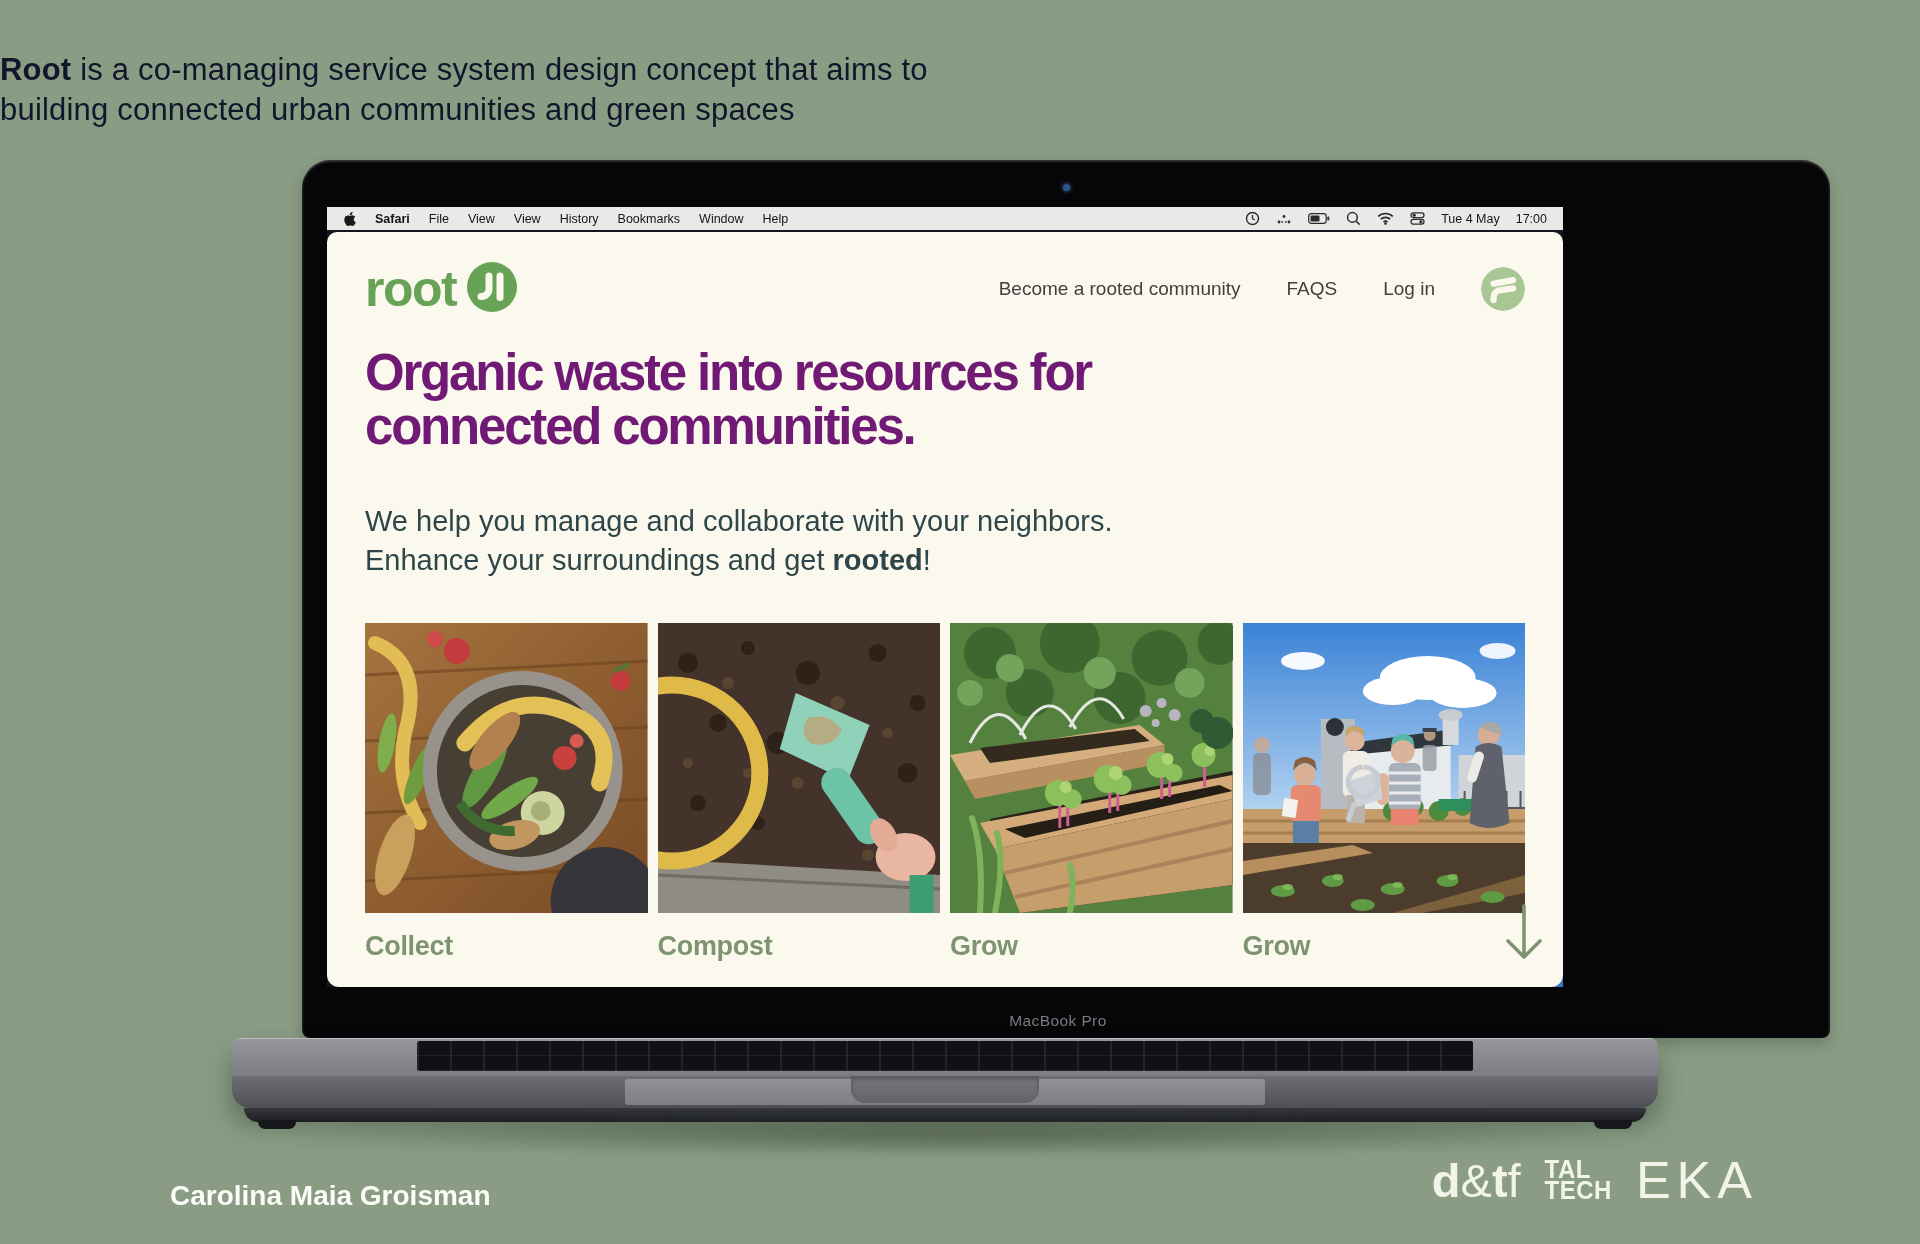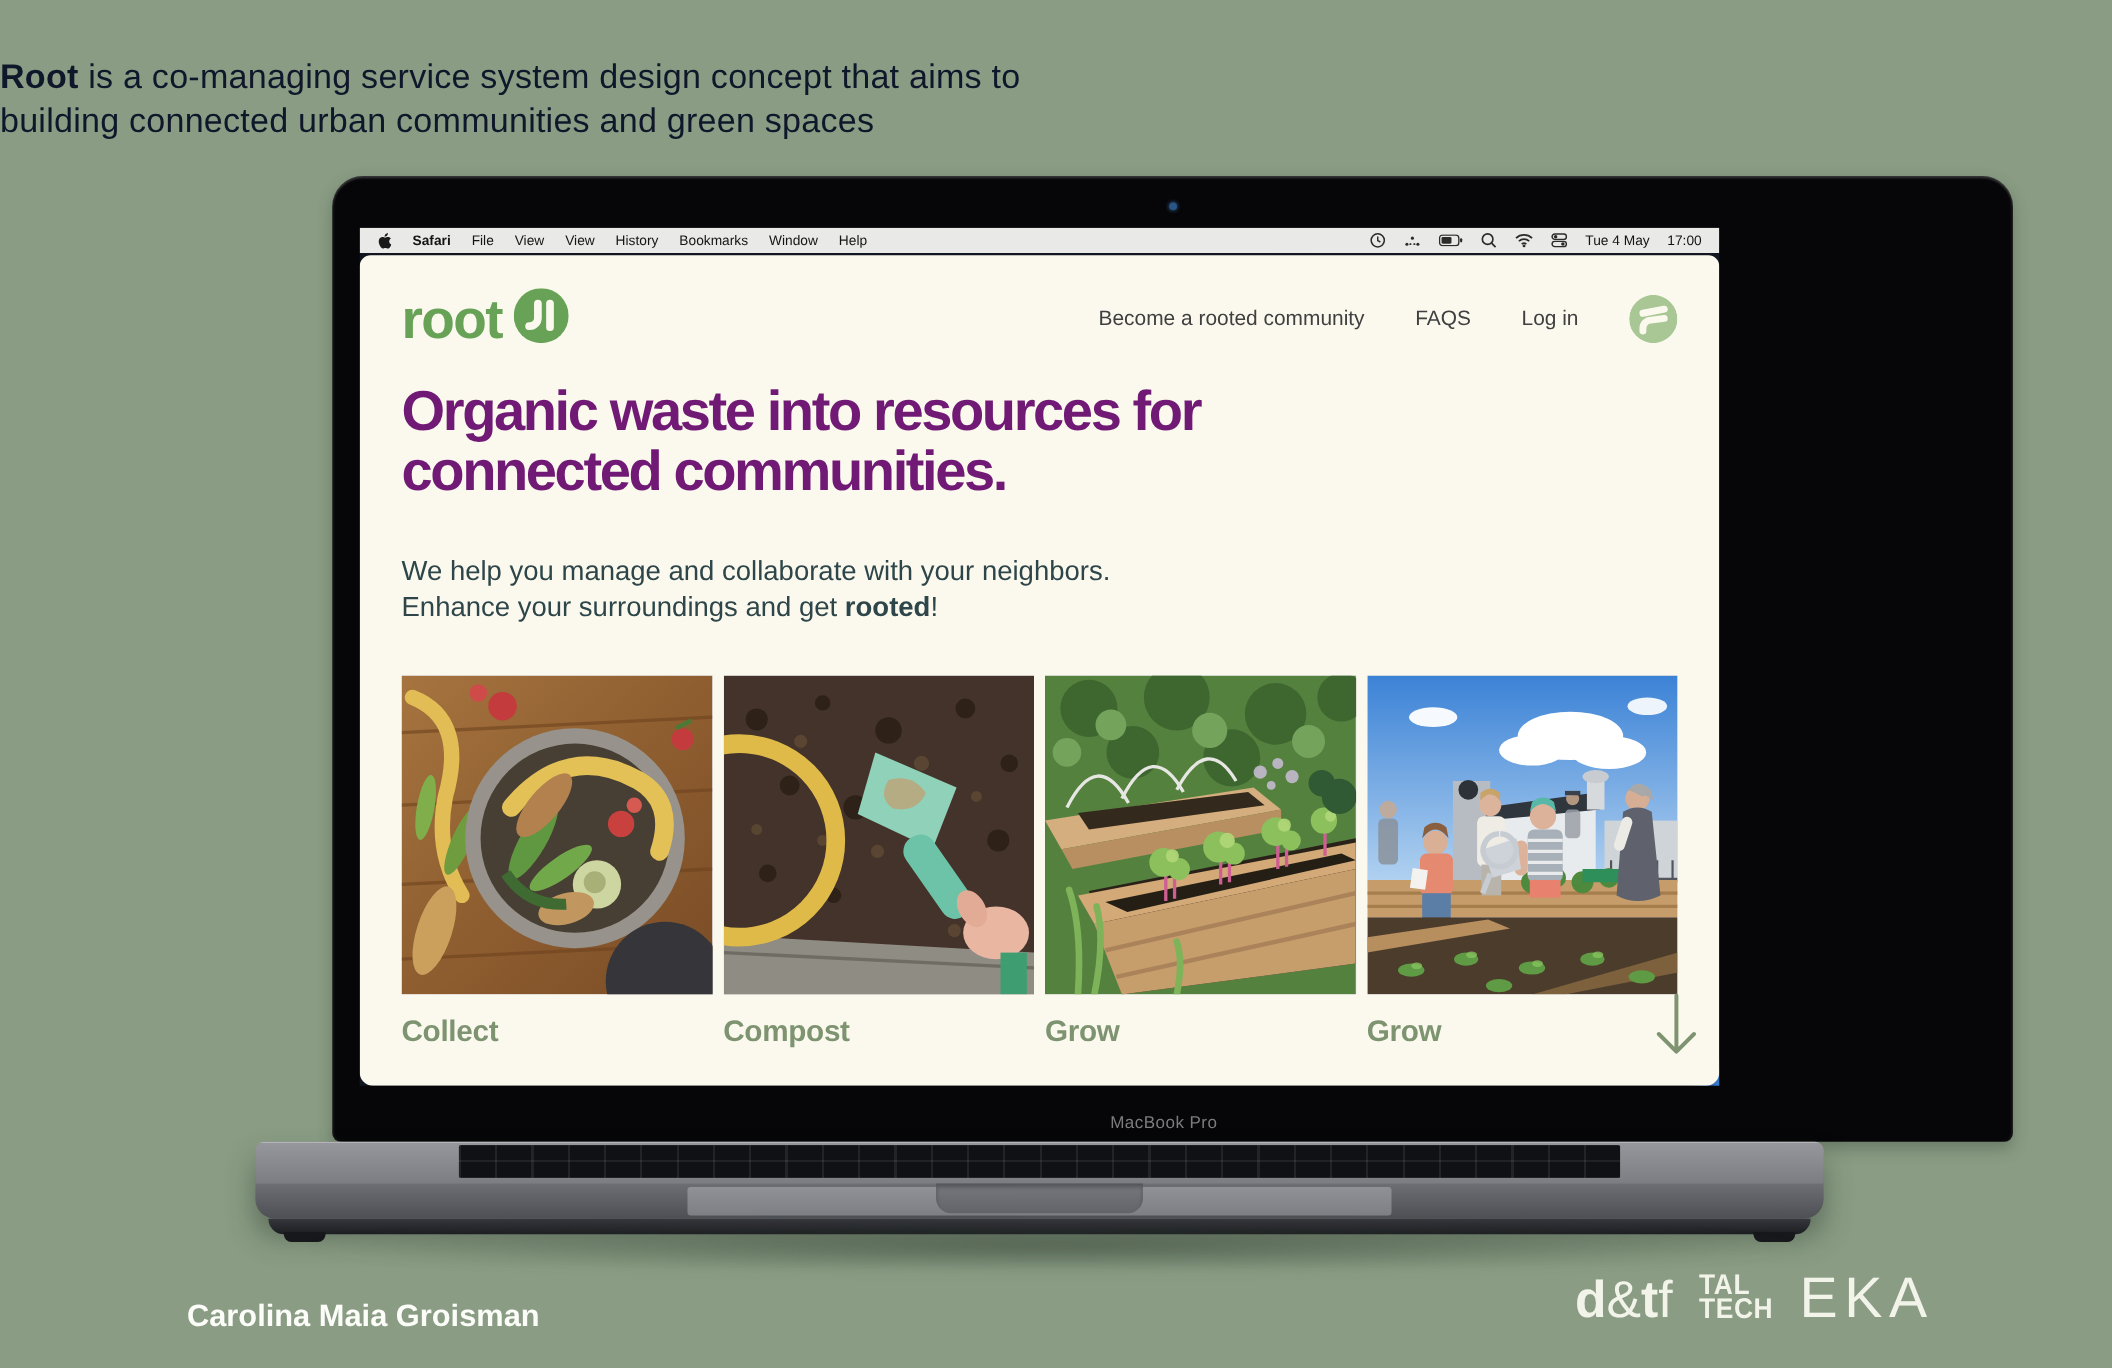--- a/index.html
+++ b/index.html
@@ -61,21 +61,21 @@
   .site-nav { margin-left:auto; display:flex; align-items:center; gap:46px; }
   .nav-link { font-size:19px; color:#404040; cursor:pointer;text-align:center; }
   .avatar { width:44px; height:44px; border-radius:50%; overflow:hidden; cursor:pointer; }
 
   .headline {
     margin:30px 0 0 0; font-size:51px; font-weight:700; color:#701a75;
     letter-spacing:-2.2px; line-height:1.06;
   }
   .headline span { display:block; }
 
-  .intro { margin-top:48px; font-size:25px; line-height:1.33; color:#2e4649; }
+  .intro { margin-top:48px; font-size:29px; line-height:1.33; color:#2e4649; }
   .intro b { font-weight:700; }
   .intro span { display:block; }
   .intro .l2 span { display:inline; }
 
   .cards { margin-top:44px; display:flex; gap:10px; }
   .card { flex:1; }
   .photo { height:290px; overflow:hidden; background:#ddd; }
   .photo svg { width:100%; height:100%; display:block; }
   .card-label { margin-top:18px; font-size:27px; font-weight:700; color:#7e9471; letter-spacing:-.3px; }
 

